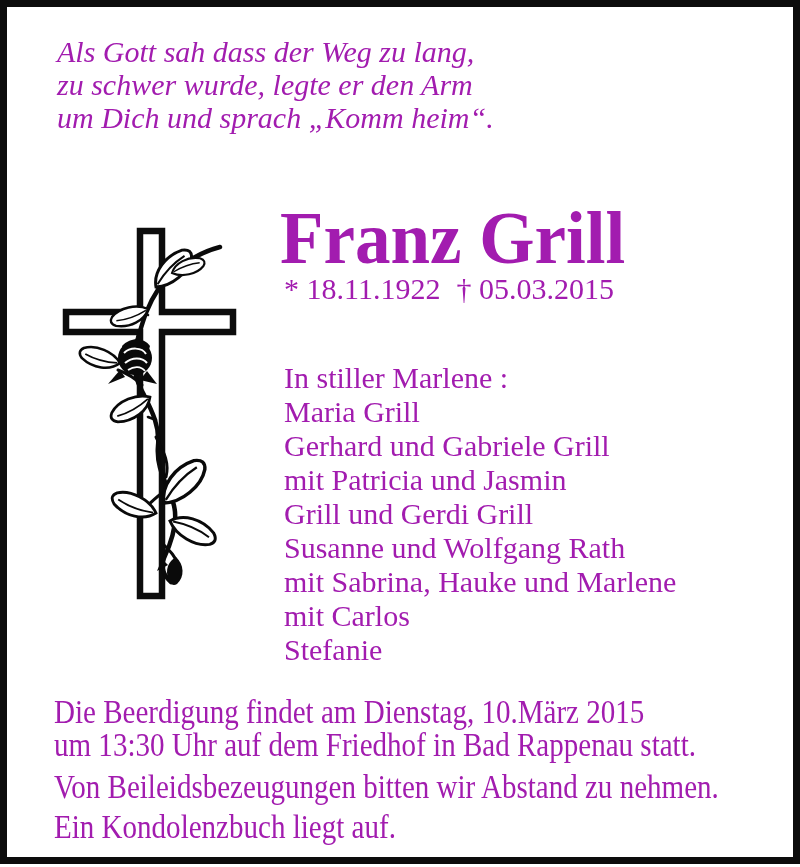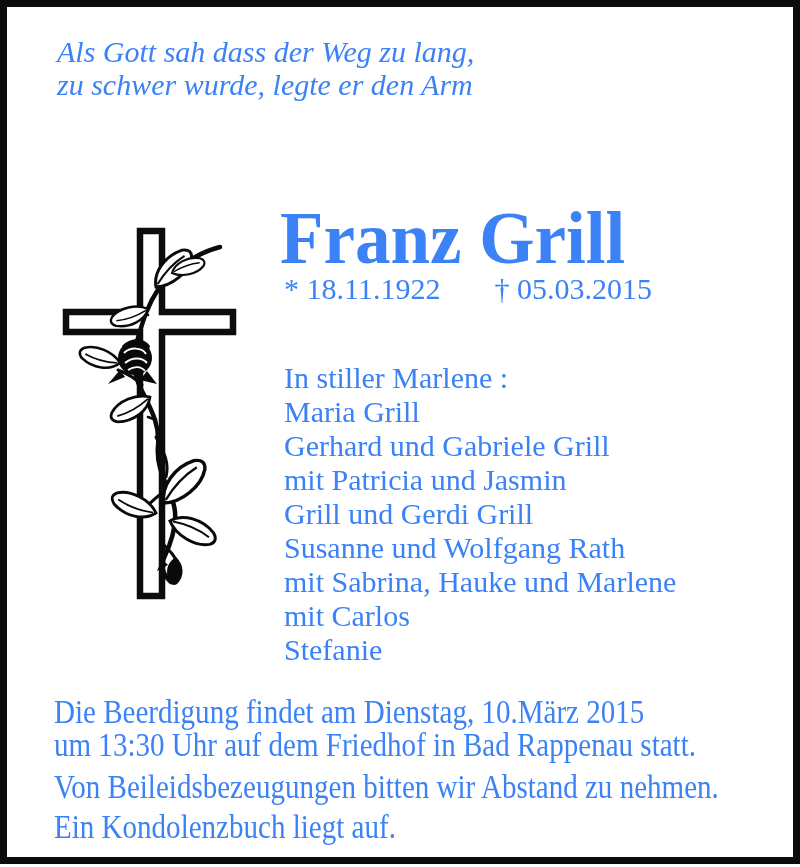--- a/index.html
+++ b/index.html
@@ -1,42 +1,43 @@
 <!DOCTYPE html>
 <html><head>
 <meta charset="utf-8">
 <style>
   html,body{margin:0;padding:0;background:#fff;}
   .stage{position:relative;width:800px;height:867px;background:#ffffff;overflow:hidden;
-         font-family:"Liberation Serif","DejaVu Serif",serif;color:#3b82f6;}
+         font-family:"Liberation Serif","DejaVu Serif",serif;color:#a21caf;}
   .sheet{position:absolute;left:0;top:0;width:800px;height:864px;
          border:7px solid #0c0c0c;box-sizing:border-box;background:#ffffff;}
   .poem{position:absolute;left:50px;top:28px;font-style:italic;
         font-size:30px;line-height:33px;white-space:nowrap;}
   .illustration{position:absolute;left:45px;top:218px;}
   .title{position:absolute;left:273px;top:194px;font-weight:bold;font-size:74px;
          line-height:74px;white-space:nowrap;transform:scaleX(0.96);transform-origin:0 0;}
   .dates{position:absolute;left:277px;top:264px;font-size:30px;line-height:36px;
-         display:flex;gap:54px;white-space:nowrap;}
+         display:flex;gap:16px;white-space:nowrap;}
   .mourners{position:absolute;left:277px;top:354px;font-size:30px;line-height:34px;white-space:nowrap;}
   .mourners .mname{font-weight:normal;}
   .funeral{position:absolute;left:47px;top:689px;font-size:33px;line-height:33px;white-space:nowrap;}
   .funeral .fline{transform:scaleX(0.88);transform-origin:0 0;}
   .funeral .gap1{margin-top:9px;}
   .funeral .gap2{margin-top:7px;}
 </style>
 </head>
 <body>
 
 <div class="stage">
   <div class="sheet">
 
     <div class="poem">
       <div>Als Gott sah dass der Weg zu lang,</div>
       <div>zu schwer wurde, legte er den Arm</div>
+      <div>um Dich und sprach „Komm heim“.</div>
     </div>
 
     <svg class="illustration" width="200" height="380" viewBox="0 0 200 380" aria-hidden="true">
       <defs>
         <g id="leaf">
           <path d="M0 0 C8 -13 28 -17 44 -10 C50 -6 50 -2 46 2 C34 11 12 10 0 0 Z" fill="#ffffff" stroke="#0a0a0a" stroke-width="3"></path>
           <path d="M3 -1 C16 -5 30 -6 42 -4" fill="none" stroke="#0a0a0a" stroke-width="2"></path>
         </g>
       </defs>
 

